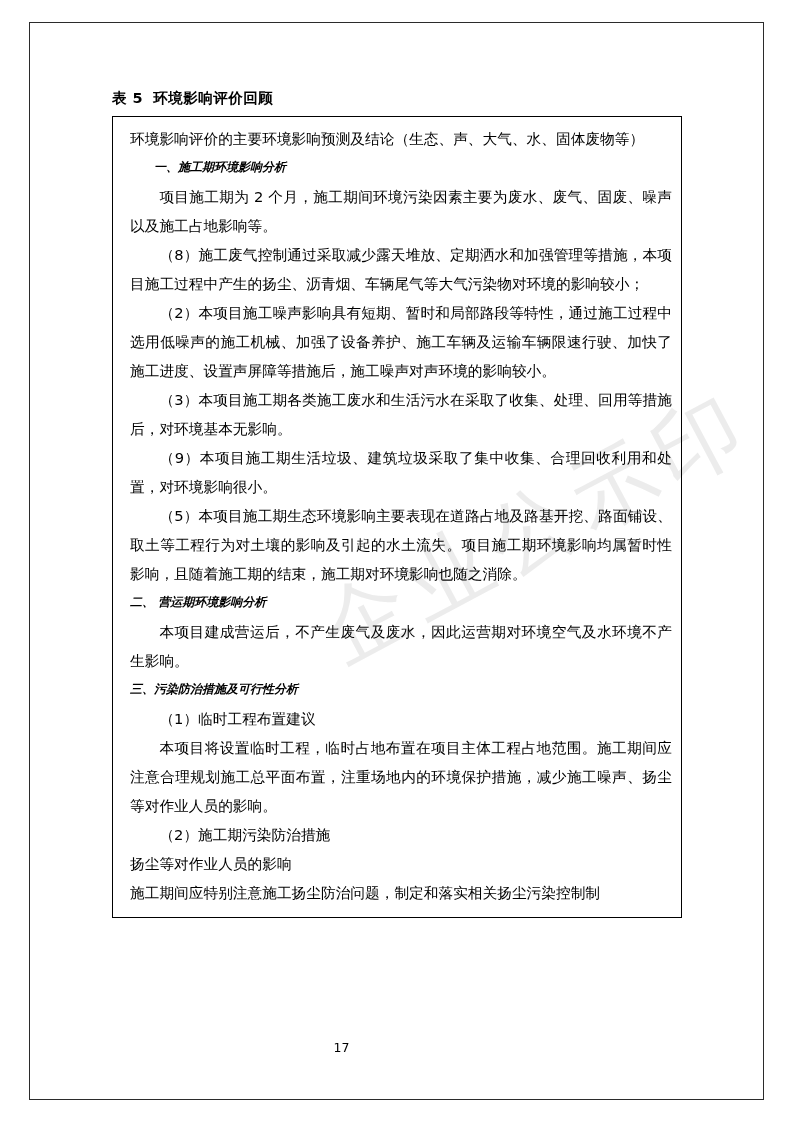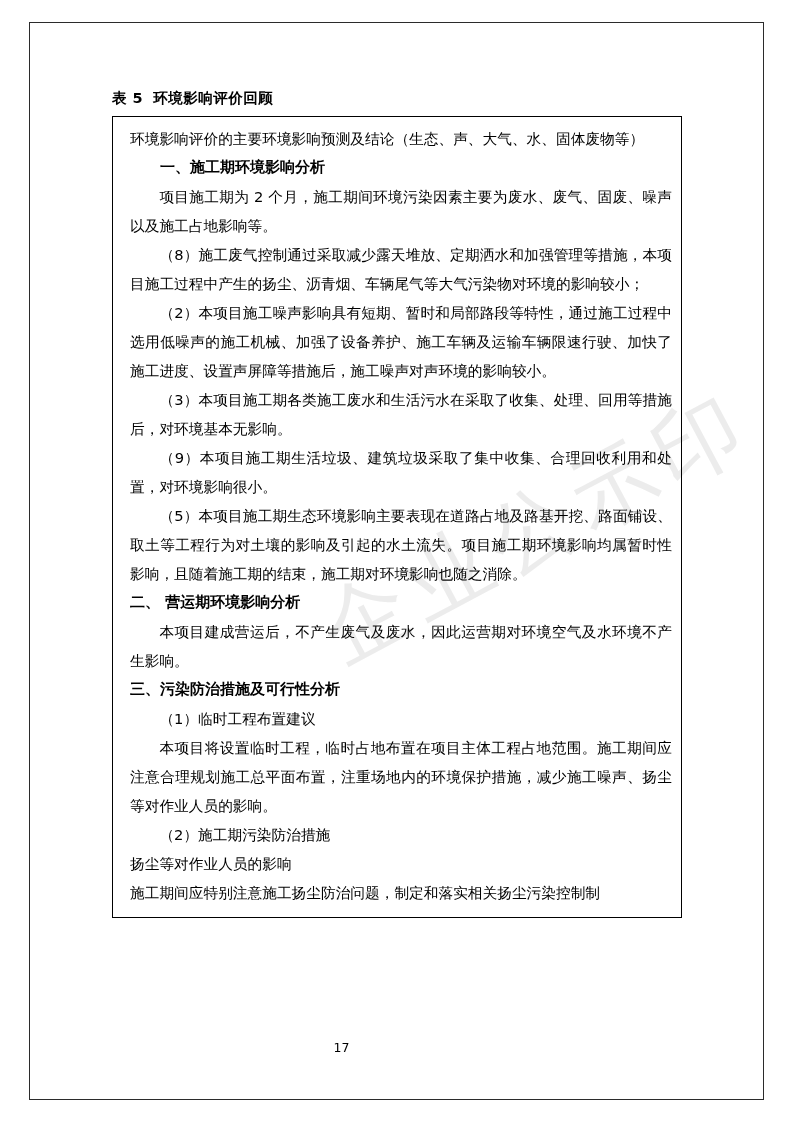--- a/index.html
+++ b/index.html
@@ -65,22 +65,23 @@
     text-justify: inter-ideograph;
   }
   .para {
     text-indent: 0;
   }
   .indent2 {
     text-indent: 2em;
   }
   .heading {
     font-weight: bold;
-    font-size: 15px;
+    font-size: 12px;
     line-height: 29px;
+    font-style: italic;
   }
   .page-number {
     position: absolute;
     left: 0;
     top: 1040px;
     width: 683px;
     text-align: center;
     font-size: 12.5px;
     font-family: "DejaVu Sans", "Liberation Sans", sans-serif;
   }

